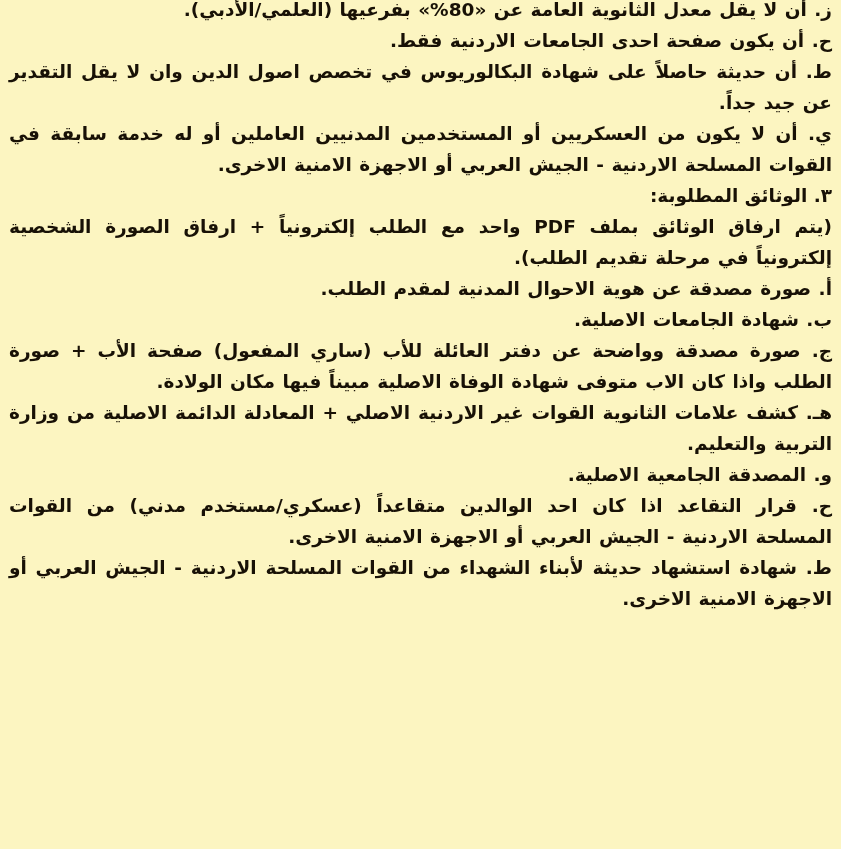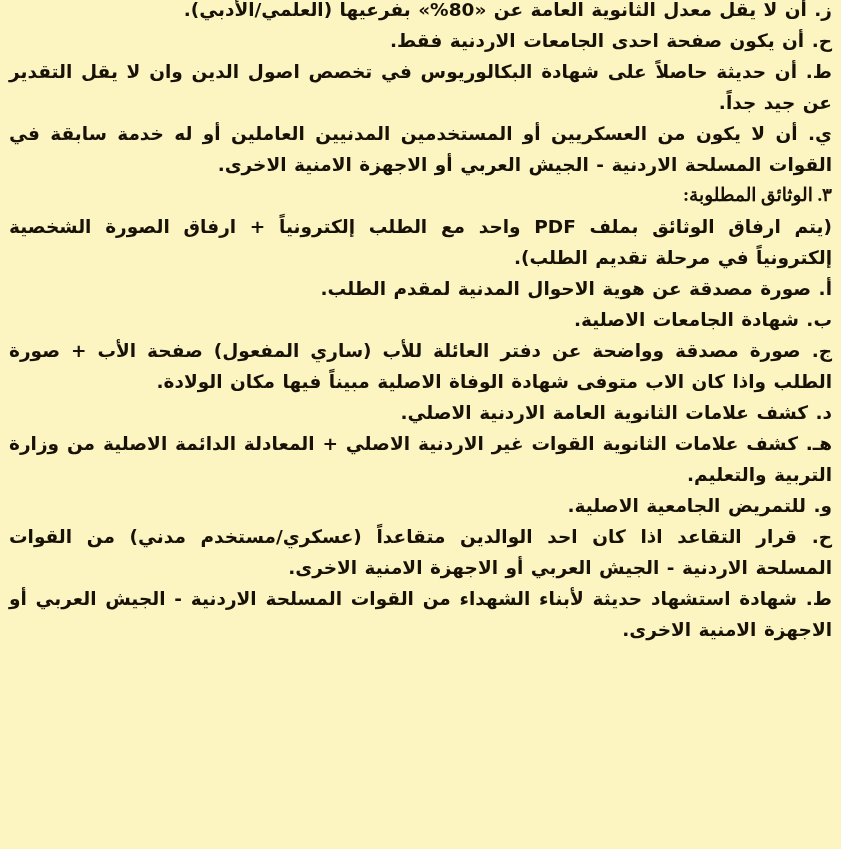--- a/index.html
+++ b/index.html
@@ -25,34 +25,32 @@
     line-height: 31px;
     text-align: justify;
     text-align-last: right;
     word-spacing: 1px;
     margin: 0;
   }
   .heading {
     font-size: 18.5px;
     line-height: 31px;
     margin: 0;
-    font-family: Liberation Serif, serif;
   }
 </style>
 </head>
 <body>
 
 <div class="doc">
   <p class="para">ز. أن لا يقل معدل الثانوية العامة عن «80%» بفرعيها (العلمي/الأدبي).</p>
   <p class="para">ح. أن يكون صفحة احدى الجامعات الاردنية فقط.</p>
   <p class="para">ط. أن حديثة حاصلاً على شهادة البكالوريوس في تخصص اصول الدين وان لا يقل التقدير عن جيد جداً.</p>
   <p class="para">ي. أن لا يكون من العسكريين أو المستخدمين المدنيين العاملين أو له خدمة سابقة في القوات المسلحة الاردنية - الجيش العربي أو الاجهزة الامنية الاخرى.</p>
   <p class="heading">٣. الوثائق المطلوبة:</p>
   <p class="para">(يتم ارفاق الوثائق بملف PDF واحد مع الطلب إلكترونياً + ارفاق الصورة الشخصية إلكترونياً في مرحلة تقديم الطلب).</p>
   <p class="para">أ. صورة مصدقة عن هوية الاحوال المدنية لمقدم الطلب.</p>
   <p class="para">ب. شهادة الجامعات الاصلية.</p>
   <p class="para">ج. صورة مصدقة وواضحة عن دفتر العائلة للأب (ساري المفعول) صفحة الأب + صورة الطلب واذا كان الاب متوفى شهادة الوفاة الاصلية مبيناً فيها مكان الولادة.</p>
-  <p class="para">د. كشف علامات الثانوية العامة الاردنية الاصلي.</p>
   <p class="para">هـ. كشف علامات الثانوية القوات غير الاردنية الاصلي + المعادلة الدائمة الاصلية من وزارة التربية والتعليم.</p>
-  <p class="para">و. للتمريض الجامعية الاصلية.</p>
+  <p class="para">و. المصدقة الجامعية الاصلية.</p>
   <p class="para">ح. قرار التقاعد اذا كان احد الوالدين متقاعداً (عسكري/مستخدم مدني) من القوات المسلحة الاردنية - الجيش العربي أو الاجهزة الامنية الاخرى.</p>
   <p class="para">ط. شهادة استشهاد حديثة لأبناء الشهداء من القوات المسلحة الاردنية - الجيش العربي أو الاجهزة الامنية الاخرى.</p>
 </div>
 
 </body></html>

